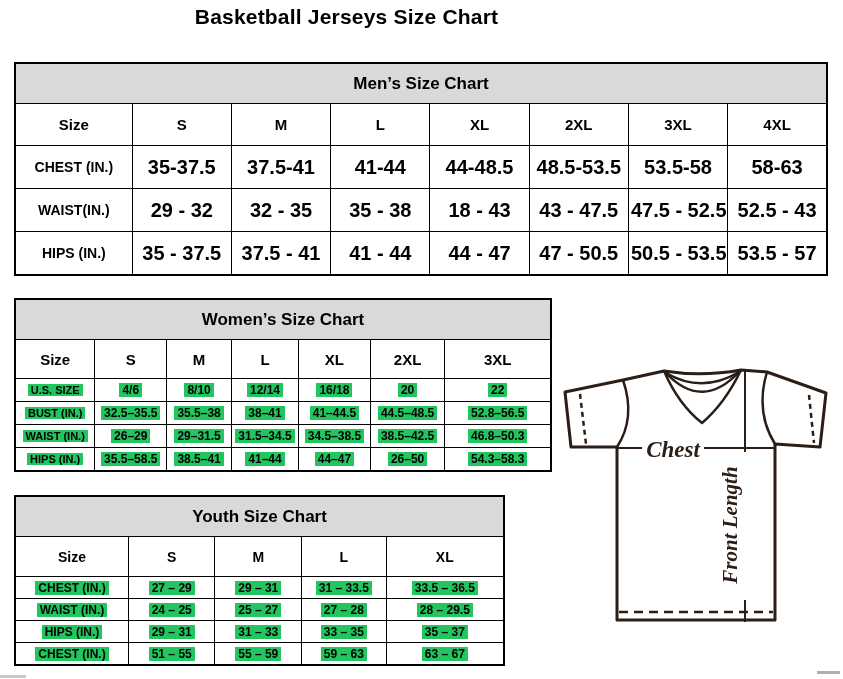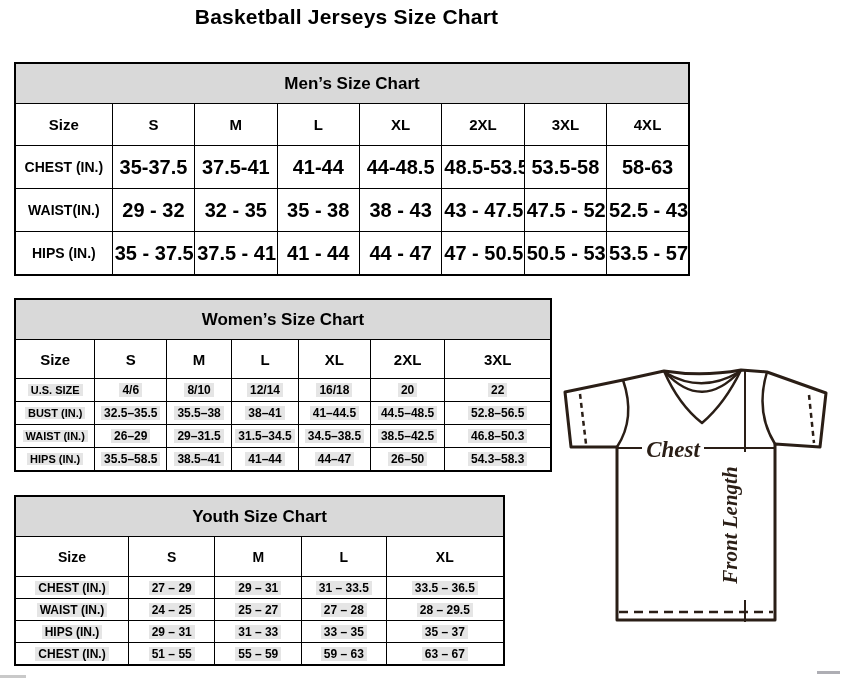--- a/index.html
+++ b/index.html
@@ -16,36 +16,36 @@
     border:2px solid #000;
   }
   .size-table th,.size-table td{
     border:1px solid #000;text-align:center;vertical-align:middle;padding:0 2px;
     font-weight:bold;overflow:hidden;white-space:nowrap;
   }
   .size-table .tbl-title-row th{
     background:#d9d9d9;font-size:17px;height:39px;border-bottom:1px solid #000;
   }
   
-  #mens{left:14px;top:62px;width:676px;}
+  #mens{left:14px;top:62px;width:814px;}
   #mens .tbl-head-row th{height:41px;font-size:15px;}
   #mens tbody td{height:42px;font-size:20px;}
   #mens tbody td.lbl{font-size:14px;}
   
   #womens{left:14px;top:298px;width:538px;}
   #womens .tbl-head-row th{height:38px;font-size:15px;}
   #womens tbody td{height:22px;font-size:12px;}
   #womens tbody td.lbl{font-size:11px;}
   
   #youth{left:14px;top:495px;width:491px;border-radius:11px;}
   #youth .tbl-head-row th{height:39px;font-size:14px;}
   #youth tbody td{height:21px;font-size:12px;}
   #youth tbody td.lbl{font-size:12px;}
   
-  #womens tbody .v,#youth tbody .v{background:#e5e5e5;padding:0 3px;}
+  #womens tbody .v,#youth tbody .v{background:#22c55e;padding:0 3px;}
   
   .jersey-diagram{position:absolute;left:558px;top:360px;width:285px;height:264px;}
   .jersey-diagram text{
     font-family:"Liberation Serif",serif;font-style:italic;font-weight:bold;
   }
   .corner-bar{position:absolute;height:3px;}
   #corner-bar-left{left:0;top:675px;width:26px;background:#c9c9c9;}
   #corner-bar-right{left:817px;top:671px;width:23px;background:#aeaeb4;}
 </style>
 </head>
@@ -88,21 +88,21 @@
         <td class="val"><span class="v">44-48.5</span></td>
         <td class="val"><span class="v">48.5-53.5</span></td>
         <td class="val"><span class="v">53.5-58</span></td>
         <td class="val"><span class="v">58-63</span></td>
       </tr>
       <tr>
         <td class="lbl"><span class="v">WAIST(IN.)</span></td>
         <td class="val"><span class="v">29 - 32</span></td>
         <td class="val"><span class="v">32 - 35</span></td>
         <td class="val"><span class="v">35 - 38</span></td>
-        <td class="val"><span class="v">38 - 43</span></td>
+        <td class="val"><span class="v">18 - 43</span></td>
         <td class="val"><span class="v">43 - 47.5</span></td>
         <td class="val"><span class="v">47.5 - 52.5</span></td>
         <td class="val"><span class="v">52.5 - 43</span></td>
       </tr>
       <tr>
         <td class="lbl"><span class="v">HIPS (IN.)</span></td>
         <td class="val"><span class="v">35 - 37.5</span></td>
         <td class="val"><span class="v">37.5 - 41</span></td>
         <td class="val"><span class="v">41 - 44</span></td>
         <td class="val"><span class="v">44 - 47</span></td>

